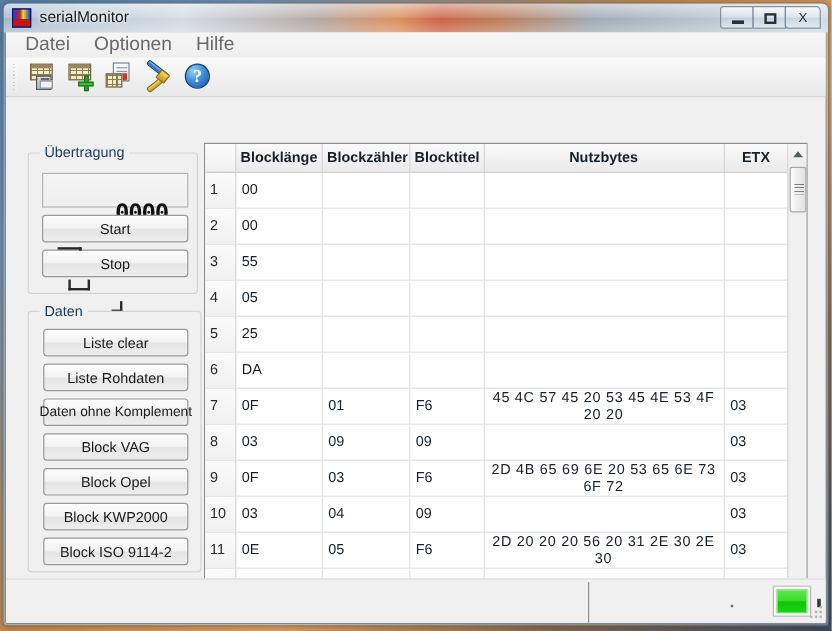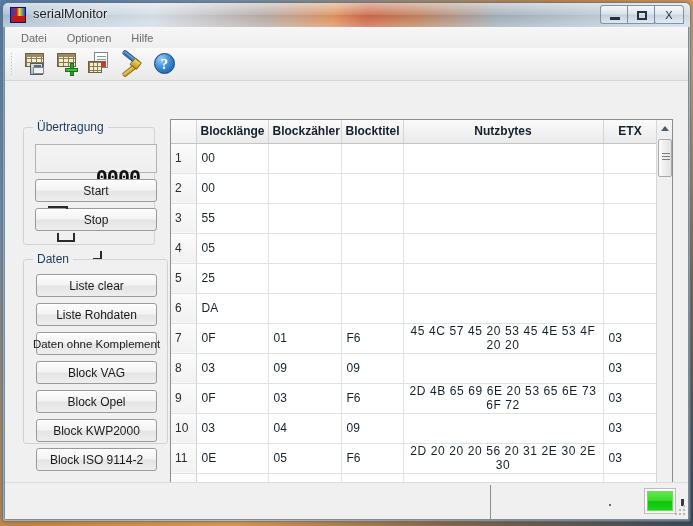--- a/index.html
+++ b/index.html
@@ -96,21 +96,21 @@
 
   
   #menubar {
     position: absolute; left: 0; top: 0;
     width: 100%; height: 21px;
     background: linear-gradient(to bottom,#f6f6f6 0%, #eeeeee 100%);
     display: flex; align-items: center;
     padding-left: 6px;
   }
   #menubar .mi {
-    font-size: 11px; color: #6a6a6a;
+    font-size: 16px; color: #6a6a6a;
     padding: 2px 10px; cursor: default;
   }
 
   
   #toolbar {
     position: absolute; left: 0; top: 21px;
     width: 100%; height: 33px;
     background: linear-gradient(to bottom,#fafafa 0%, #f0f0f0 55%, #e9e9e9 100%);
     border-bottom: 1px solid #d6d6d6;
     display: flex; align-items: center;
@@ -188,22 +188,22 @@
     position: absolute;
     border: 1px solid #d0d4d8;
     border-radius: 3px;
     background: transparent;
   }
   .gb-label {
     position: absolute; top: -8px; left: 9px;
     background: #f0f0f0; padding: 0 4px;
     font-size: 12px; color: #1a3a5a;
   }
-  #gb-uebertragung { left: 18px; top: 100px; width: 132px; height: 118px; }
-  #gb-daten        { left: 18px; top: 232px; width: 145px; height: 185px; }
+  #gb-uebertragung { left: 18px; top: 100px; width: 142px; height: 118px; }
+  #gb-daten        { left: 18px; top: 232px; width: 145px; height: 218px; }
 
   #lcd {
     position: absolute; left: 11px; top: 16px;
     width: 122px; height: 29px;
     background: linear-gradient(to bottom,#f4f4f4 0%, #efefef 100%);
     border: 1px solid #b4b4b4;
     display:flex; align-items:center; justify-content:flex-end;
     padding-right: 16px;
   }
   .seg {

